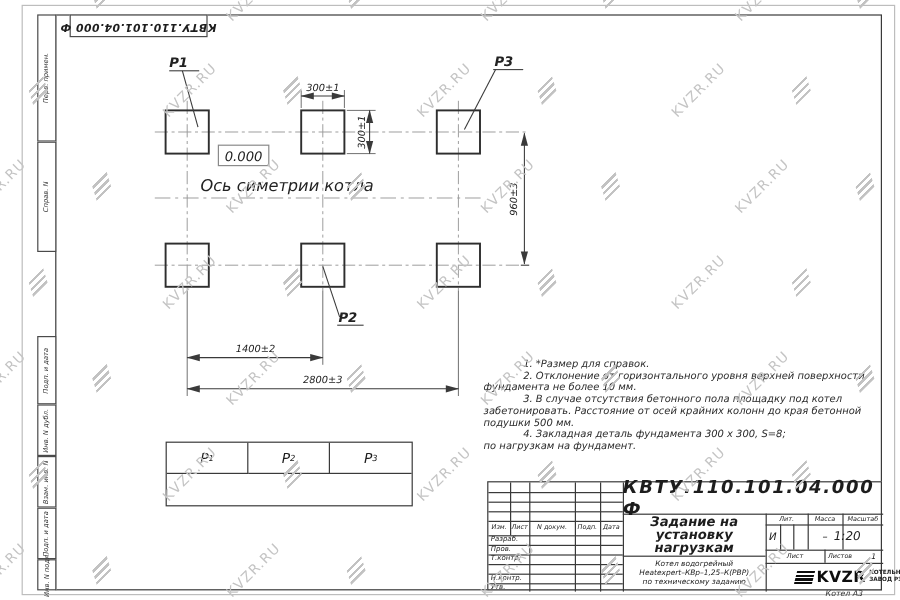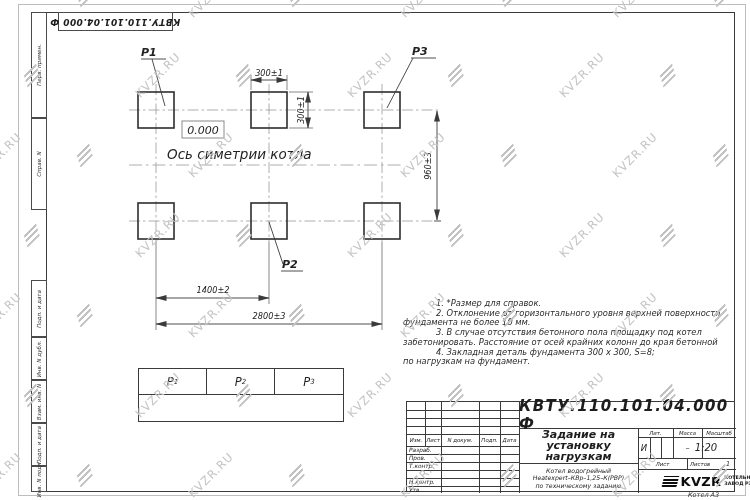--- a/index.html
+++ b/index.html
@@ -146,20 +146,21 @@
 
     <text x="167" y="159" font-size="13.5" font-weight="500">Ось симетрии котла</text>
   </svg>
 
   <div class="notes">
     <div class="ind">1.  *Размер для справок.</div>
     <div class="ind">2.  Отклонение от горизонтального уровня верхней поверхности</div>
     <div>фундамента не более 10 мм.</div>
     <div class="ind">3.  В случае отсутствия бетонного пола площадку под котел</div>
     <div>забетонировать. Расстояние от осей крайних колонн до края бетонной</div>
+    <div>подушки 500 мм.</div>
     <div class="ind">4.  Закладная деталь фундамента  300 х 300, S=8;</div>
     <div>по нагрузкам на фундамент.</div>
   </div>
 
   <div class="loadtable">
     <div class="hd">
         <span>P</span>
         <sub>1</sub>
       </div>
     <div class="hd">

